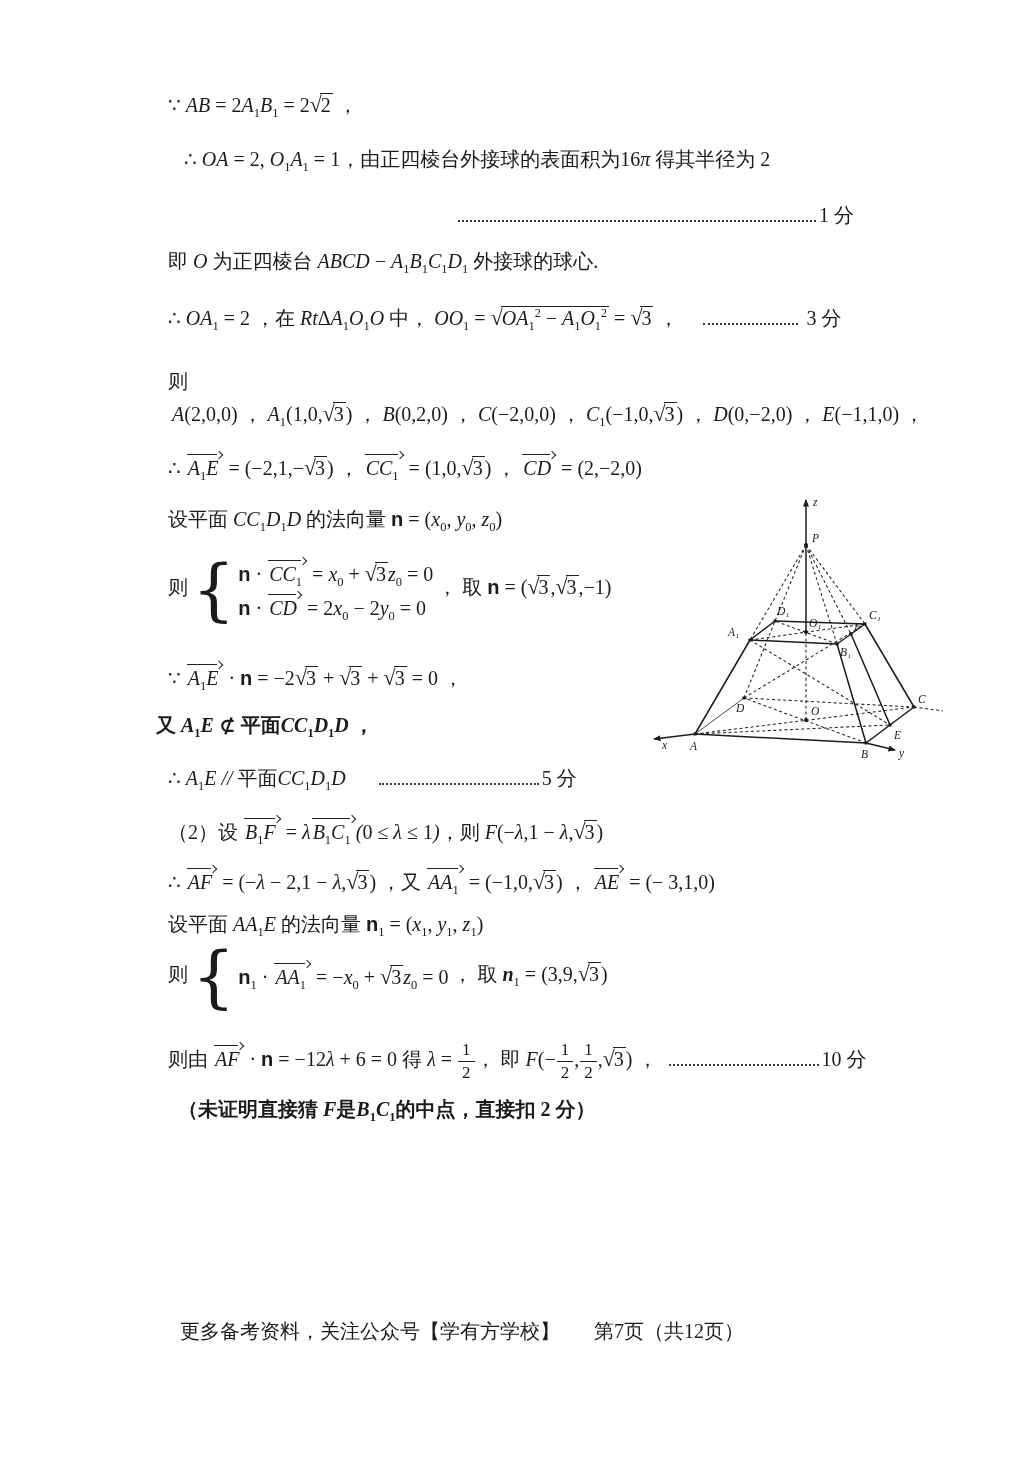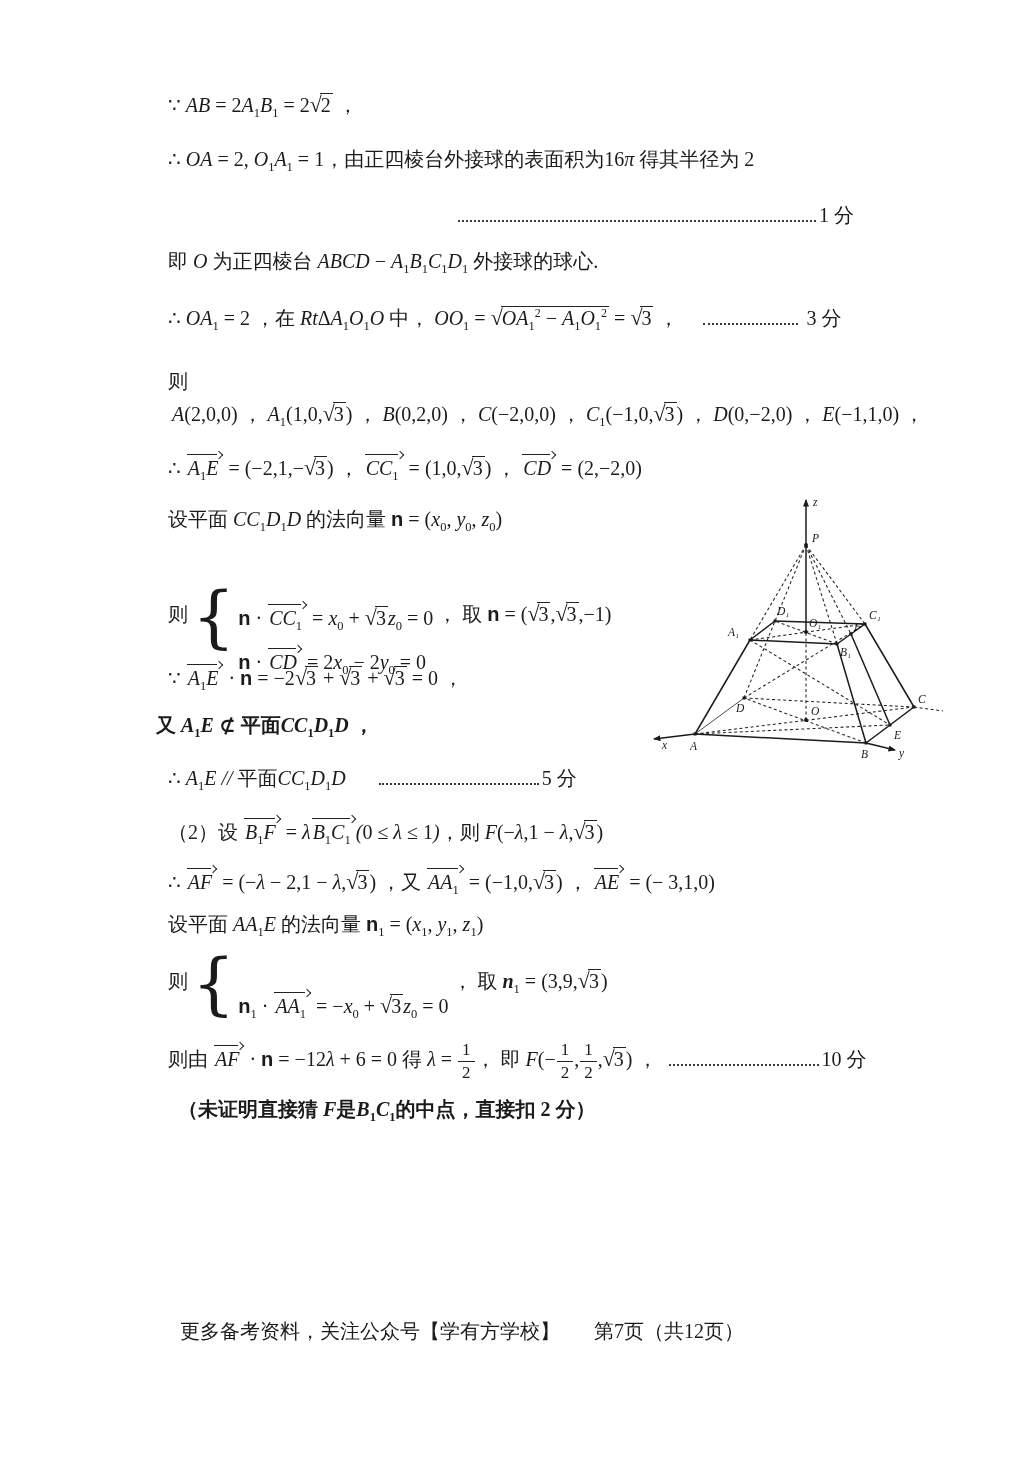--- a/index.html
+++ b/index.html
@@ -16,34 +16,34 @@
   .vec::before{content:"";position:absolute;left:1px;right:6px;top:2px;border-top:1.3px solid #222;}
   .vec::after{content:"";position:absolute;right:1px;top:0;width:5px;height:5px;border-top:1.3px solid #222;border-right:1.3px solid #222;transform:rotate(45deg);}
   .sqrt{white-space:nowrap;}
   .rsign{font-size:1.1em;}
   .rad{border-top:1.3px solid #222;padding:0 2px 0 1px;margin-left:-2px;}
   .frac{display:inline-block;vertical-align:middle;text-align:center;font-size:17px;line-height:1.15;margin:0 1px;}
   .fn{display:block;border-bottom:1.2px solid #222;padding:0 4px 1px;}
   .fd{display:block;padding-top:1px;}
   .sys{display:inline-flex;align-items:center;vertical-align:middle;margin:0 4px;}
   .sysbrace{font-family:"DejaVu Serif",serif;font-size:68px;line-height:0.9;font-weight:300;margin-right:3px;}
-  .sysrows{display:inline-flex;flex-direction:column;gap:13px;margin-top:44px;}
+  .sysrows{display:inline-flex;flex-direction:column;gap:3px;}
   .sysrow{white-space:nowrap;}
   .dotsleader{display:inline-block;height:0.62em;border-bottom:2px dotted #3a3a3a;margin:0 3px;}
   .sp{display:inline-block;}
   #figure{position:absolute;left:648px;top:488px;}
   .flabel{font-family:"Liberation Serif",serif;font-style:italic;font-size:11.5px;fill:#1b1b1b;}
 </style>
 </head>
 <body>
 
 <div id="page" style="background: rgb(255, 255, 255);">
   <div id="content">
       <div class="line" style="left: 168px; top: 90px;"><span class="rm">∵ </span><span class="it">AB</span><span class="rm"> = 2</span><span class="it">A</span><sub>1</sub><span class="it">B</span><sub>1</sub><span class="rm"> = 2</span><span class="sqrt"><span class="rsign">√</span><span class="rad"><span class="rm">2</span></span></span><span class="rm"> ，</span></div>
-      <div class="line" style="left: 168px; top: 146px;"><span class="rm">∴ </span><span class="it">OA</span><span class="rm"> = 2, </span><span class="it">O</span><sub>1</sub><span class="it">A</span><sub>1</sub><span class="rm"> = 1，由正四棱台外接球的表面积为16</span><span class="it">π</span><span class="rm"> 得其半径为 2</span></div>
+      <div class="line" style="left: 184px; top: 146px;"><span class="rm">∴ </span><span class="it">OA</span><span class="rm"> = 2, </span><span class="it">O</span><sub>1</sub><span class="it">A</span><sub>1</sub><span class="rm"> = 1，由正四棱台外接球的表面积为16</span><span class="it">π</span><span class="rm"> 得其半径为 2</span></div>
       <div class="line" style="left: 455px; top: 202px;"><span class="dotsleader" style="width: 358px;"></span><span class="rm">1 分</span></div>
       <div class="line" style="left: 168px; top: 248px;"><span class="rm">即 </span><span class="it">O</span><span class="rm"> 为正四棱台 </span><span class="it">ABCD</span><span class="rm"> − </span><span class="it">A</span><sub>1</sub><span class="it">B</span><sub>1</sub><span class="it">C</span><sub>1</sub><span class="it">D</span><sub>1</sub><span class="rm"> 外接球的球心.</span></div>
       <div class="line" style="left: 168px; top: 303px;"><span class="rm">∴ </span><span class="it">OA</span><sub>1</sub><span class="rm"> = 2 ，在 </span><span class="it">Rt</span><span class="rm">Δ</span><span class="it">A</span><sub>1</sub><span class="it">O</span><sub>1</sub><span class="it">O</span><span class="rm"> 中， </span><span class="it">OO</span><sub>1</sub><span class="rm"> = </span><span class="sqrt"><span class="rsign">√</span><span class="rad"><span class="it">OA</span><sub>1</sub><sup>2</sup><span class="rm"> − </span><span class="it">A</span><sub>1</sub><span class="it">O</span><sub>1</sub><sup>2</sup></span></span><span class="rm"> = </span><span class="sqrt"><span class="rsign">√</span><span class="rad"><span class="rm">3</span></span></span><span class="rm"> ，</span><span class="sp" style="width: 22px;"></span><span class="dotsleader" style="width: 95px;"></span><span class="rm"> 3 分</span></div>
       <div class="line" style="left: 168px; top: 368px;"><span class="rm">则</span></div>
       <div class="line" style="left: 172px; top: 399px;"><span class="it">A</span><span class="rm">(2,0,0) ， </span><span class="it">A</span><sub>1</sub><span class="rm">(1,0,</span><span class="sqrt"><span class="rsign">√</span><span class="rad"><span class="rm">3</span></span></span><span class="rm">) ， </span><span class="it">B</span><span class="rm">(0,2,0) ， </span><span class="it">C</span><span class="rm">(−2,0,0) ， </span><span class="it">C</span><sub>1</sub><span class="rm">(−1,0,</span><span class="sqrt"><span class="rsign">√</span><span class="rad"><span class="rm">3</span></span></span><span class="rm">) ， </span><span class="it">D</span><span class="rm">(0,−2,0) ， </span><span class="it">E</span><span class="rm">(−1,1,0) ，</span></div>
       <div class="line" style="left: 168px; top: 452px;"><span class="rm">∴ </span><span class="vec"><span class="it">A</span><sub>1</sub><span class="it">E</span></span><span class="rm"> = (−2,1,−</span><span class="sqrt"><span class="rsign">√</span><span class="rad"><span class="rm">3</span></span></span><span class="rm">) ， </span><span class="vec"><span class="it">CC</span><sub>1</sub></span><span class="rm"> = (1,0,</span><span class="sqrt"><span class="rsign">√</span><span class="rad"><span class="rm">3</span></span></span><span class="rm">) ， </span><span class="vec"><span class="it">CD</span></span><span class="rm"> = (2,−2,0)</span></div>
       <div class="line" style="left: 168px; top: 506px;"><span class="rm">设平面 </span><span class="it">CC</span><sub>1</sub><span class="it">D</span><sub>1</sub><span class="it">D</span><span class="rm"> 的法向量 </span><span class="bd">n</span><span class="rm"> = (</span><span class="it">x</span><sub>0</sub><span class="rm">, </span><span class="it">y</span><sub>0</sub><span class="rm">, </span><span class="it">z</span><sub>0</sub><span class="rm">)</span></div>
       <div class="line" style="left: 168px; top: 558px;"><span class="rm">则</span><span class="sys">
           <span class="sysbrace">{</span>
           <span class="sysrows">

